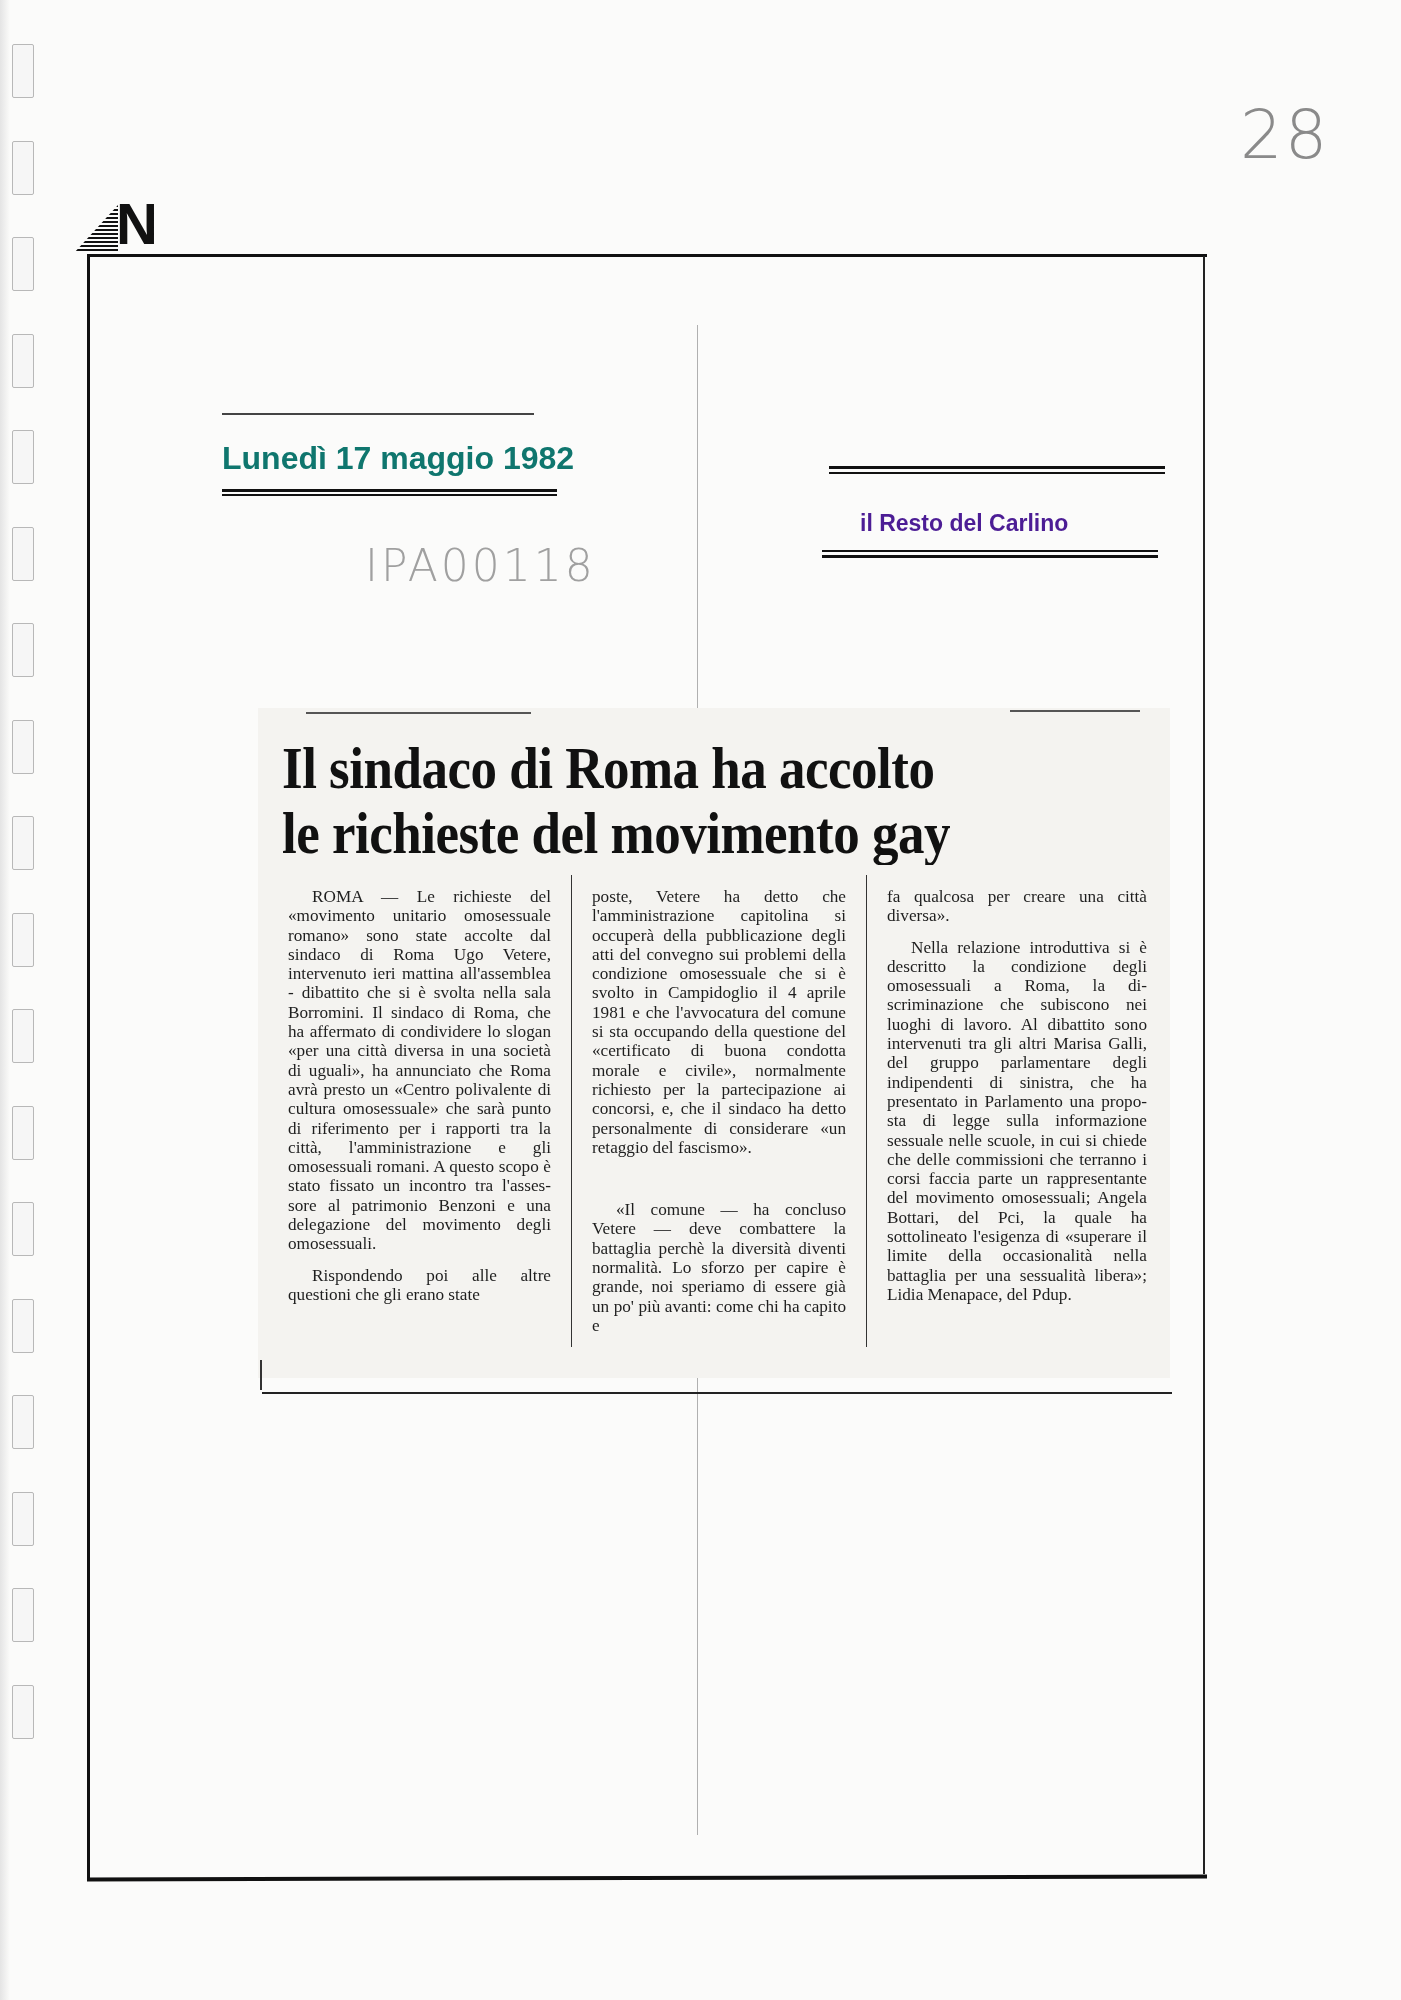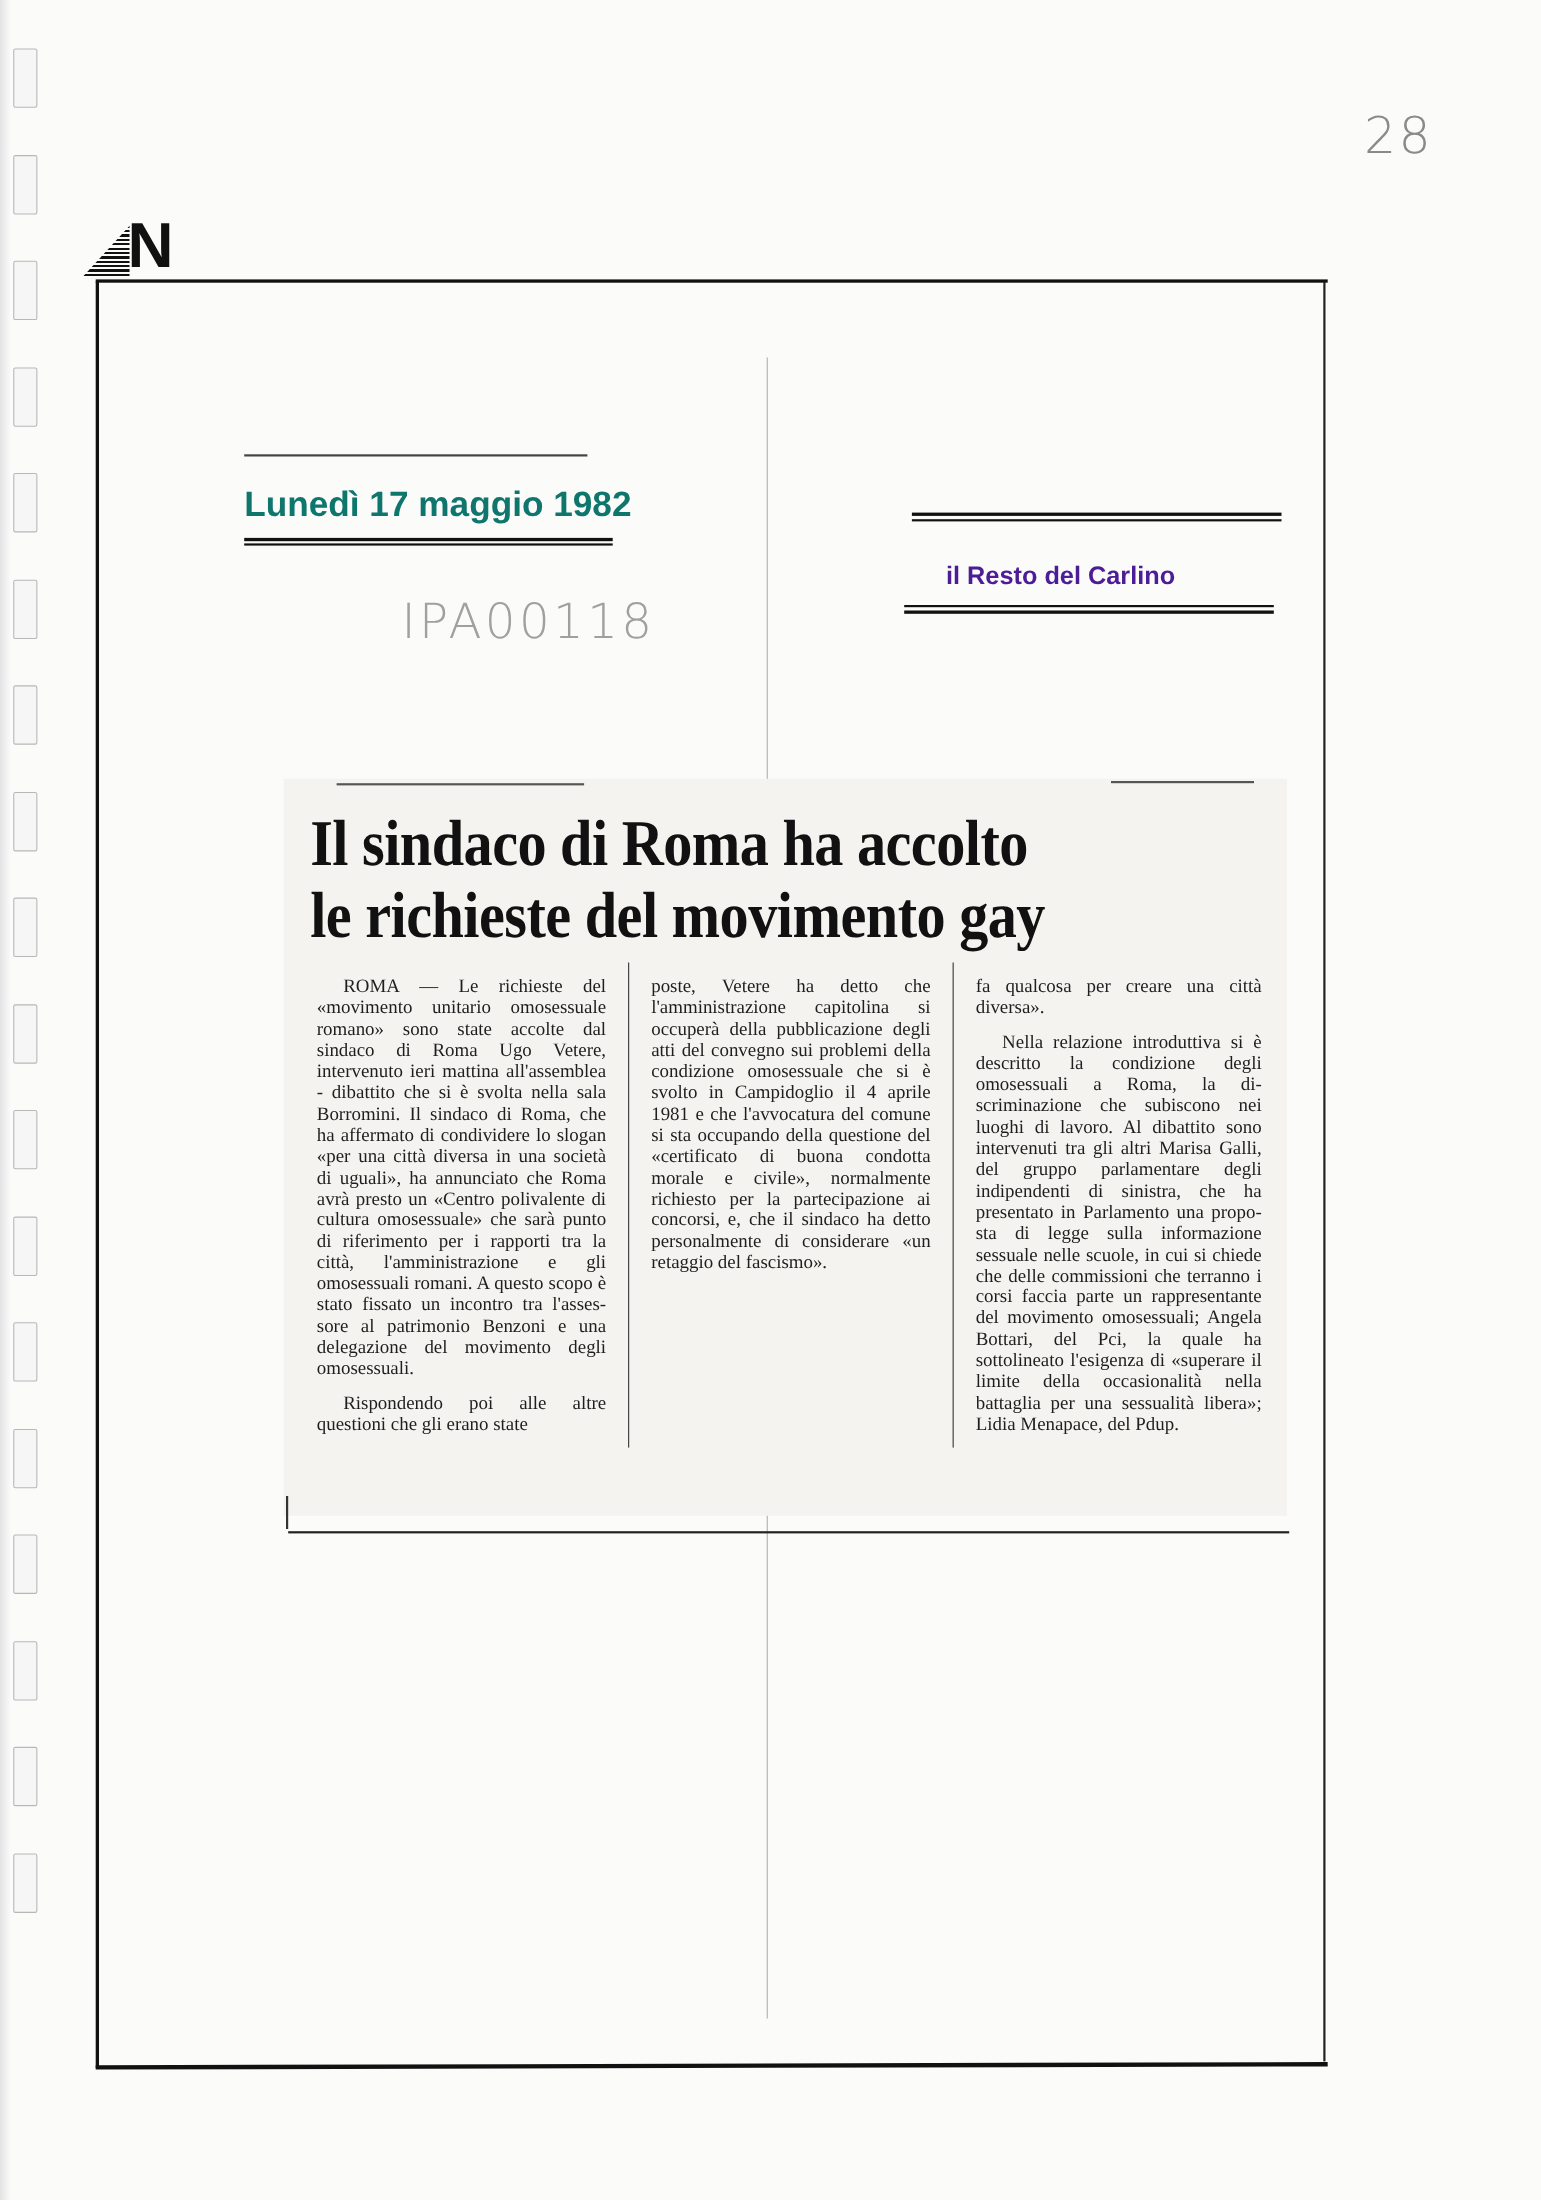--- a/index.html
+++ b/index.html
@@ -20,21 +20,21 @@
       background: linear-gradient(to right, #e4e4e4, #fbfbfa); }
     
     .logo { left: 74px; top: 205px; width: 110px; height: 50px; }
     .logo-a { position: absolute; left: 0; top: 0; width: 44px; height: 48px;
       background: repeating-linear-gradient(to bottom, #111 0 2px, transparent 2px 4px);
       clip-path: polygon(100% 0, 100% 100%, 0 100%); }
     .logo-n { position: absolute; left: 42px; top: -10px;
       font-family: "Liberation Sans", sans-serif; font-weight: bold; font-size: 58px; color: #111; line-height: 1; }
     
     .page-num { left: 1240px; top: 96px; font-family: "DejaVu Sans", sans-serif;
-      font-size: 46px; color: #8a8a8a; font-weight: 200; letter-spacing: 2px; }
+      font-size: 67px; color: #8a8a8a; font-weight: 200; letter-spacing: 2px; }
     .archive-code { left: 365px; top: 540px; font-family: "DejaVu Sans", sans-serif;
       font-size: 44px; color: #a0a0a0; font-weight: 200; letter-spacing: 3px; }
     
     .frame-top { left: 87px; top: 254px; width: 1120px; height: 3px; background: #111; }
     .frame-left { left: 87px; top: 256px; width: 3px; height: 1624px; background: #111; }
     .frame-right { left: 1203px; top: 256px; width: 2px; height: 1618px; background: #222; }
     .frame-bottom { left: 87px; top: 1876px; width: 1120px; height: 4px; background: #111; transform: rotate(-0.15deg); }
     .center-line { left: 697px; top: 325px; width: 1px; height: 1510px; background: #b0b0b0; }
     
     .date-top-rule { left: 222px; top: 413px; width: 312px; height: 1.5px; background: #444; }
@@ -126,20 +126,21 @@
 </div>
 
 <div class="abs cols">
   <div class="col col1">
     <p class="ind">ROMA — Le richieste del «movimento unitario omoses­suale romano» sono state ac­colte dal sindaco di Roma Ugo Vetere, intervenuto ieri matti­na all'assemblea - dibattito che si è svolta nella sala Bor­romini. Il sindaco di Roma, che ha affermato di condivide­re lo slogan «per una città di­versa in una società di uguali», ha annunciato che Roma avrà presto un «Centro polivalente di cultura omosessuale» che sarà punto di riferimento per i rapporti tra la città, l'ammi­nistrazione e gli omosessuali romani. A questo scopo è stato fissato un incontro tra l'asses­sore al patrimonio Benzoni e una delegazione del movimen­to degli omosessuali.</p>
     <p class="ind">Rispondendo poi alle altre questioni che gli erano state</p>
   </div>
   <div class="col col2">
     <p>poste, Vetere ha detto che l'amministrazione capitolina si occuperà della pubblicazio­ne degli atti del convegno sui problemi della condizione omosessuale che si è svolto in Campidoglio il 4 aprile 1981 e che l'avvocatura del comune si sta occupando della questio­ne del «certificato di buona condotta morale e civile», nor­malmente richiesto per la par­tecipazione ai concorsi, e, che il sindaco ha detto personal­mente di considerare «un re­taggio del fascismo».</p>
     <div class="gap"></div>
+    <p class="ind">«Il comune — ha concluso Vetere — deve combattere la battaglia perchè la diversità diventi normalità. Lo sforzo per capire è grande, noi spe­riamo di essere già un po' più avanti: come chi ha capito e</p>
   </div>
   <div class="col col3">
     <p>fa qualcosa per creare una cit­tà diversa».</p>
     <p class="ind">Nella relazione introduttiva si è descritto la condizione de­gli omosessuali a Roma, la di­scriminazione che subiscono nei luoghi di lavoro. Al dibat­tito sono intervenuti tra gli al­tri Marisa Galli, del gruppo parlamentare degli indipen­denti di sinistra, che ha presen­tato in Parlamento una propo­sta di legge sulla informazione sessuale nelle scuole, in cui si chiede che delle commissioni che terranno i corsi faccia par­te un rappresentante del mo­vimento omosessuali; Angela Bottari, del Pci, la quale ha sottolineato l'esigenza di «su­perare il limite della occasio­nalità nella battaglia per una sessualità libera»; Lidia Me­napace, del Pdup.</p>
   </div>
 </div>
 
 <div class="abs clip-left-bracket"></div>
 <div class="abs clip-bottom"></div>
 

